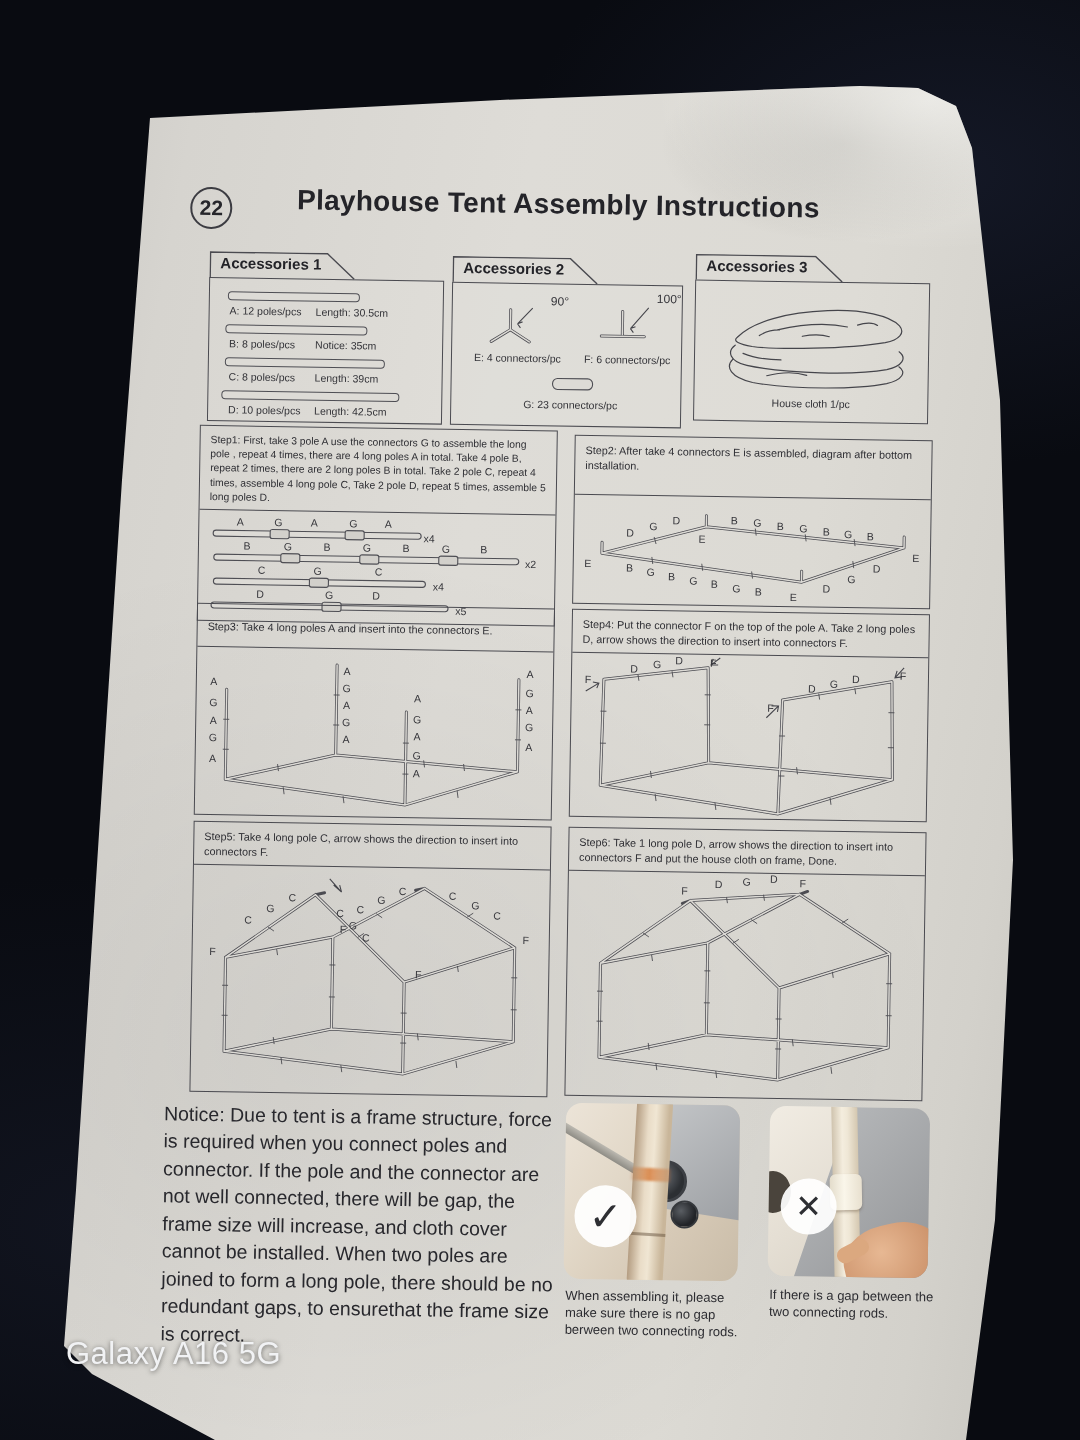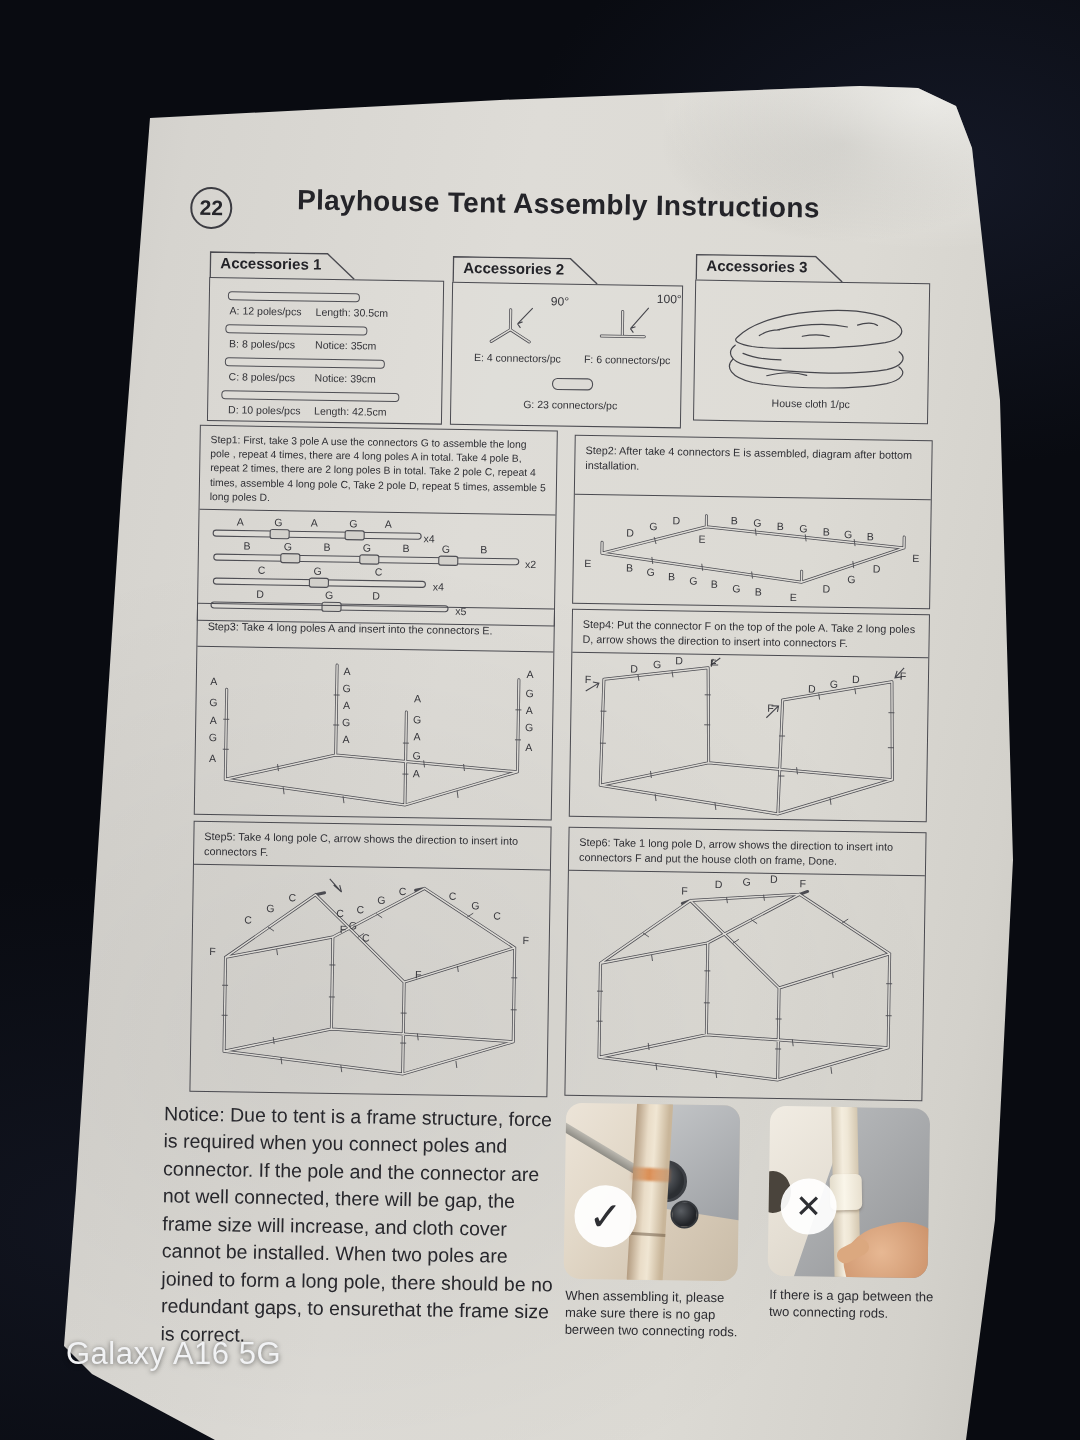--- a/index.html
+++ b/index.html
@@ -125,21 +125,21 @@
             <div class="pole" style="width:140px;margin-left:16px;"></div>
             <div class="pole-cap">
                 <span class="q">B:  8 poles/pcs</span>
                 <span>Notice: 35cm</span>
               </div>
           </div>
           <div>
             <div class="pole" style="width:158px;margin-left:16px;"></div>
             <div class="pole-cap">
                 <span class="q">C:  8 poles/pcs</span>
-                <span>Notice: 39cm</span>
+                <span>Length: 39cm</span>
               </div>
           </div>
           <div>
             <div class="pole" style="width:176px;margin-left:13px;"></div>
             <div class="pole-cap">
                 <span class="q">D:  10 poles/pcs</span>
                 <span>Length: 42.5cm</span>
               </div>
           </div>
         </div>

